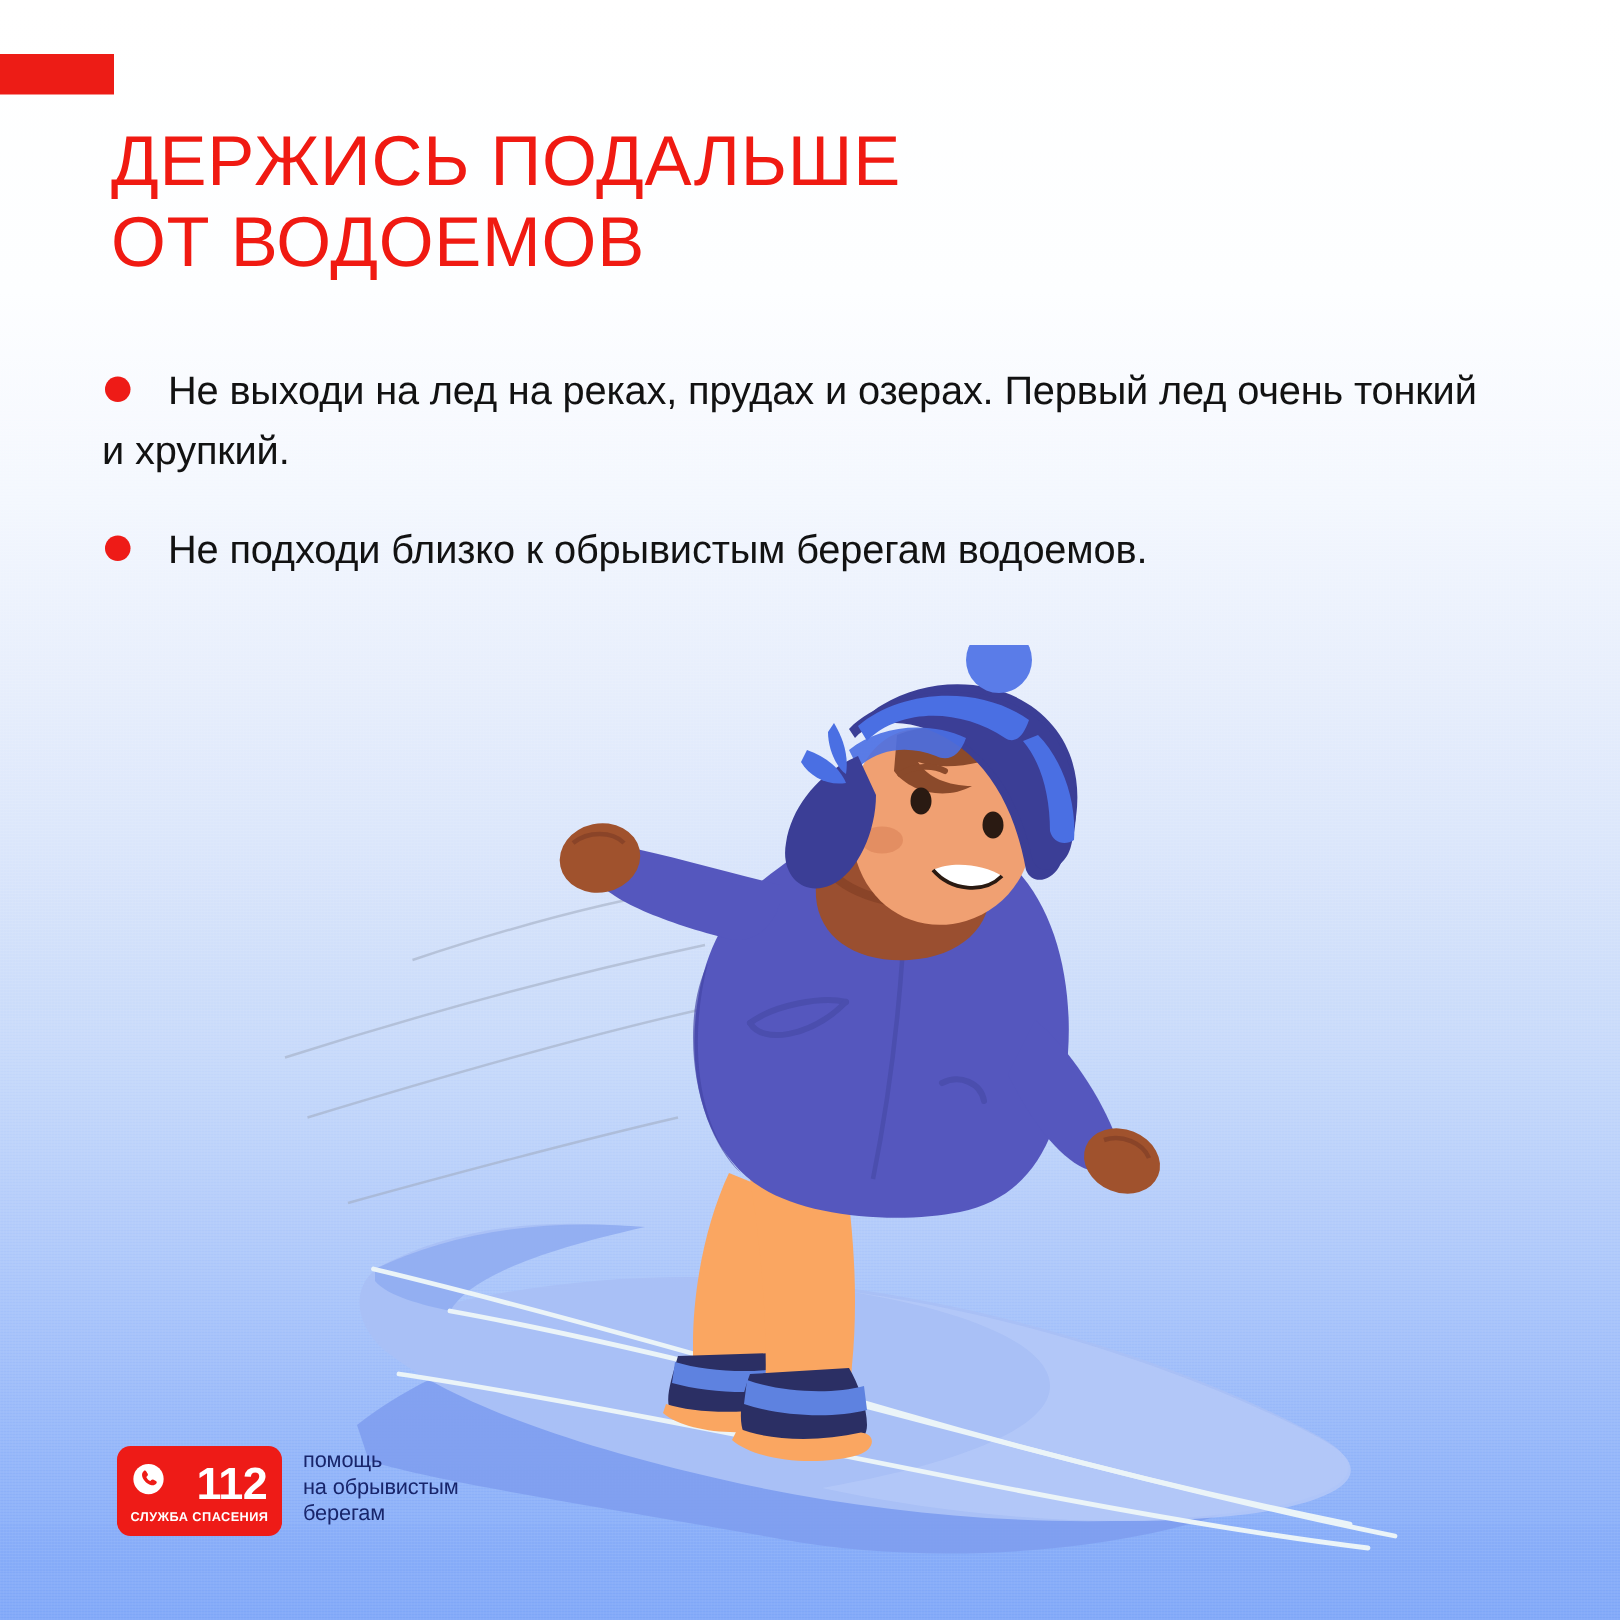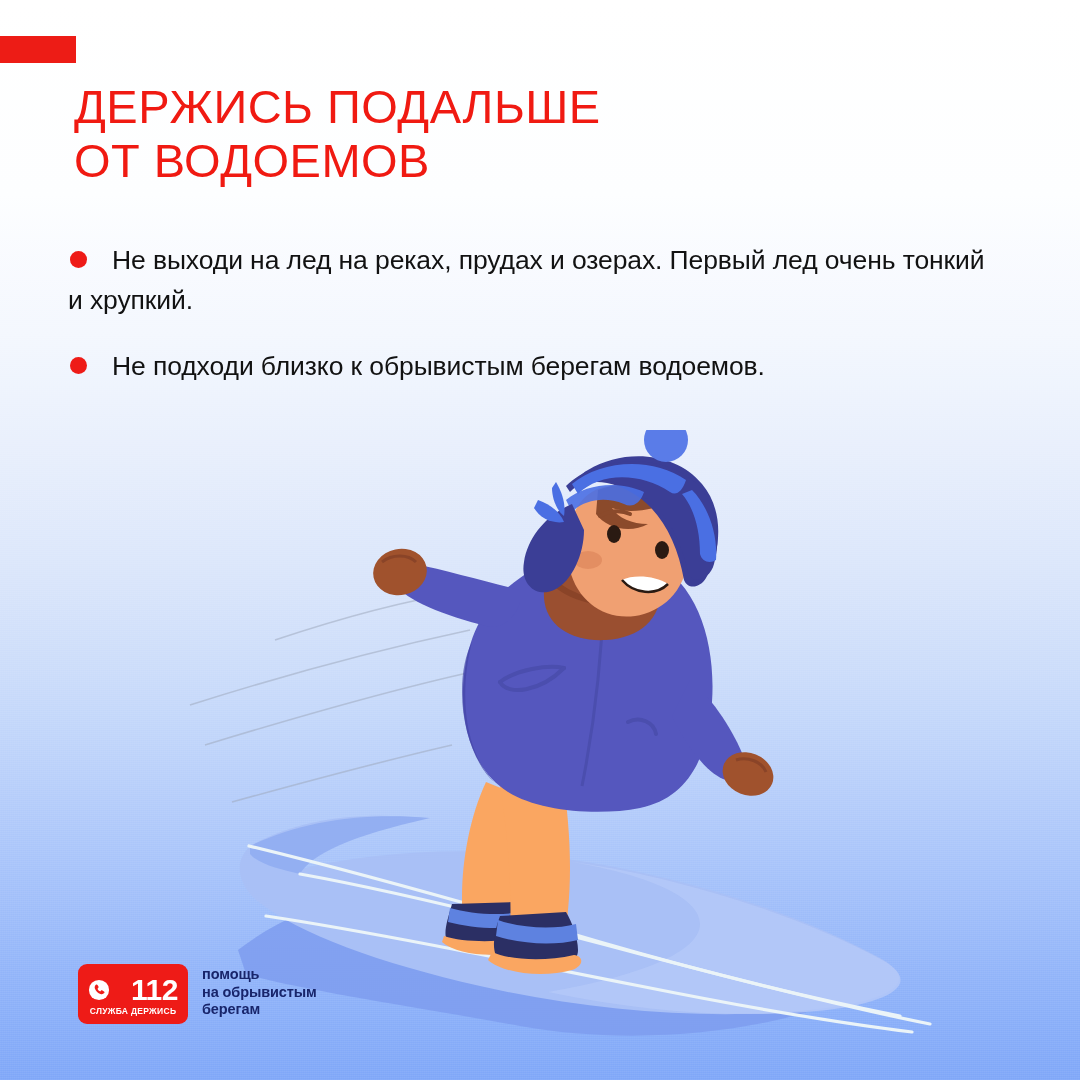--- a/index.html
+++ b/index.html
@@ -62,32 +62,32 @@
   #illustration{position:absolute;left:0;top:430px;width:1080px;height:650px;}
   #illustration svg{display:block;width:1080px;height:650px;}
 
   
   #logo{position:absolute;left:78px;top:964px;display:flex;align-items:flex-start;}
   #badge{
     width:110px;height:60px;border-radius:9px;background:#EE1B17;
     display:flex;flex-direction:column;align-items:center;justify-content:center;
     box-sizing:border-box;padding-top:3px;
   }
-  #badge-row{display:flex;align-items:center;gap:21px;}
+  #badge-row{display:flex;align-items:flex-start;gap:21px;}
   #phone-icon{width:22px;height:22px;display:block;}
   #badge-number{
     color:#fff;font-weight:700;font-size:30px;line-height:30px;letter-spacing:-.5px;
   }
   #badge-sub{
     color:#fff;font-weight:700;font-size:8.5px;line-height:11px;letter-spacing:.3px;
     margin-top:1px;
   }
   #tagline{
     margin-left:14px;margin-top:2px;
-    color:#18256B;font-weight:700;font-size:14.5px;line-height:17.5px;
+    color:#18256B;font-weight:400;font-size:14.5px;line-height:17.5px;
     letter-spacing:-.1px;
   }
   #tagline span{display:block;}
 </style>
 </head>
 <body>
 
 <div id="poster">
 
   <div id="noise"></div>
@@ -251,21 +251,21 @@
   <div id="logo">
 
     <div id="badge">
       <div id="badge-row">
         <svg id="phone-icon" viewBox="0 0 24 24">
           <circle cx="12" cy="12" r="11" fill="#ffffff"></circle>
           <path d="M8.6 6.2c.6-.5 1.4-.4 1.8.3l1 1.7c.3.6.2 1.3-.3 1.7l-.7.6c.5 1.4 1.6 2.5 3 3l.6-.7c.4-.5 1.1-.6 1.7-.3l1.7 1c.7.4.8 1.2.3 1.8-1 1.2-2.6 1.6-4.1 1C11 15.6 8.4 13 7.5 10.3c-.5-1.5-.1-3.1 1.1-4.1z" fill="#EE1B17"></path>
         </svg>
         <span id="badge-number">112</span>
       </div>
-      <div id="badge-sub">СЛУЖБА ДЕРЖИСЬ</div>
+      <div id="badge-sub">СЛУЖБА СПАСЕНИЯ</div>
     </div>
 
     <div id="tagline">
       <span>помощь</span>
       <span>на обрывистым</span>
       <span>берегам</span>
     </div>
 
   </div>
 

